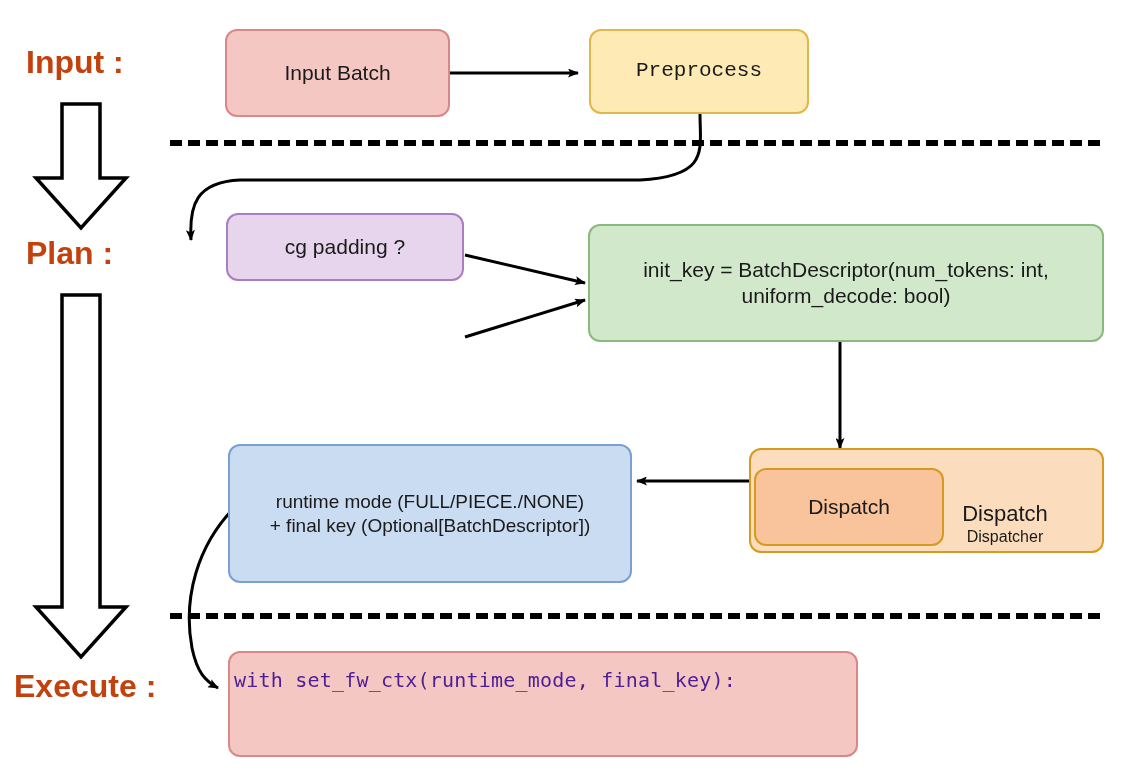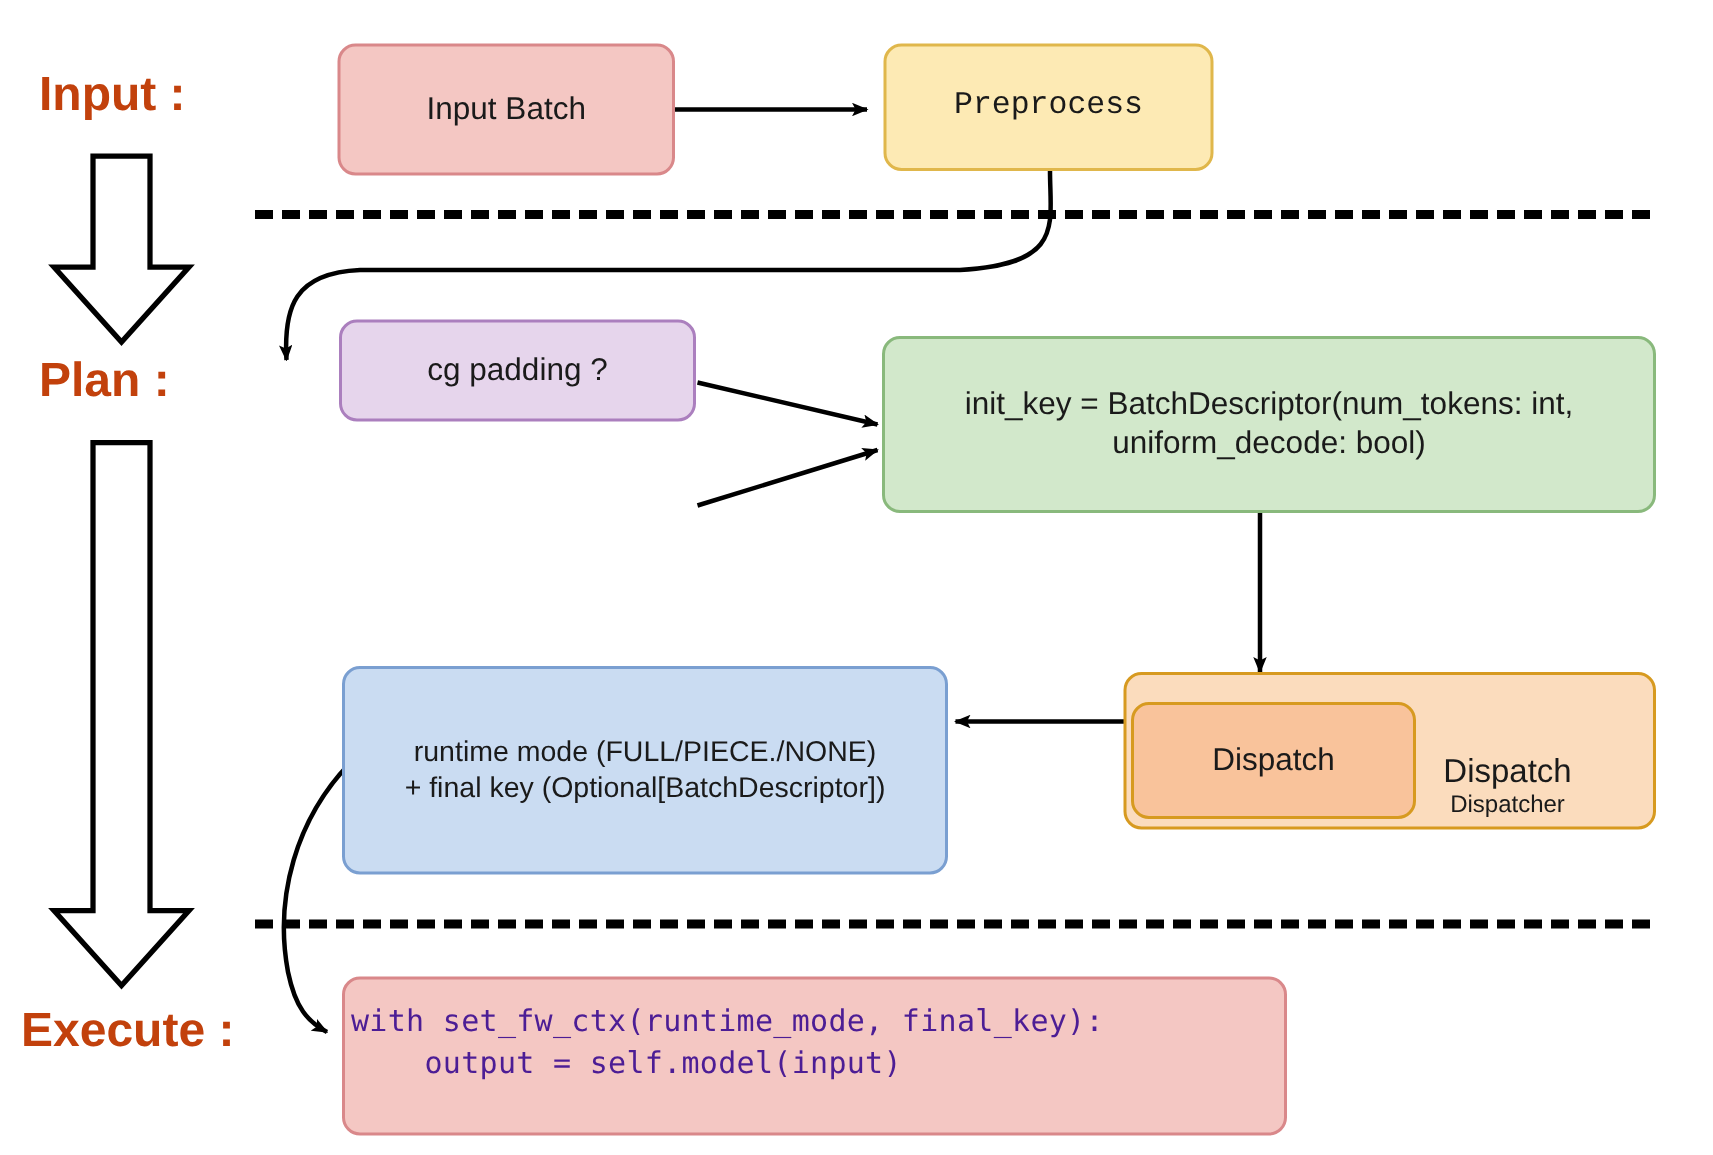--- a/index.html
+++ b/index.html
@@ -168,16 +168,15 @@
 
   <div class="node n-runtime-mode" style="left:228px; top:444px; width:404px; height:139px; flex-direction:column;
               font-size:19px;">
     <span>runtime mode (FULL/PIECE./NONE)</span>
     <span>+ final key (Optional[BatchDescriptor])</span>
   </div>
 
   <div class="node node-code n-exec-code" style="left:228px; top:651px; width:630px; height:106px; flex-direction:column;
               align-items:flex-start; justify-content:flex-start; padding:14px 0 0 4px;">
     <span class="code-text">with set_fw_ctx(runtime_mode, final_key):</span>
-    <span class="code-text">    output = self.model(input)</span>
   </div>
 
 </div>
 
 </body></html>

